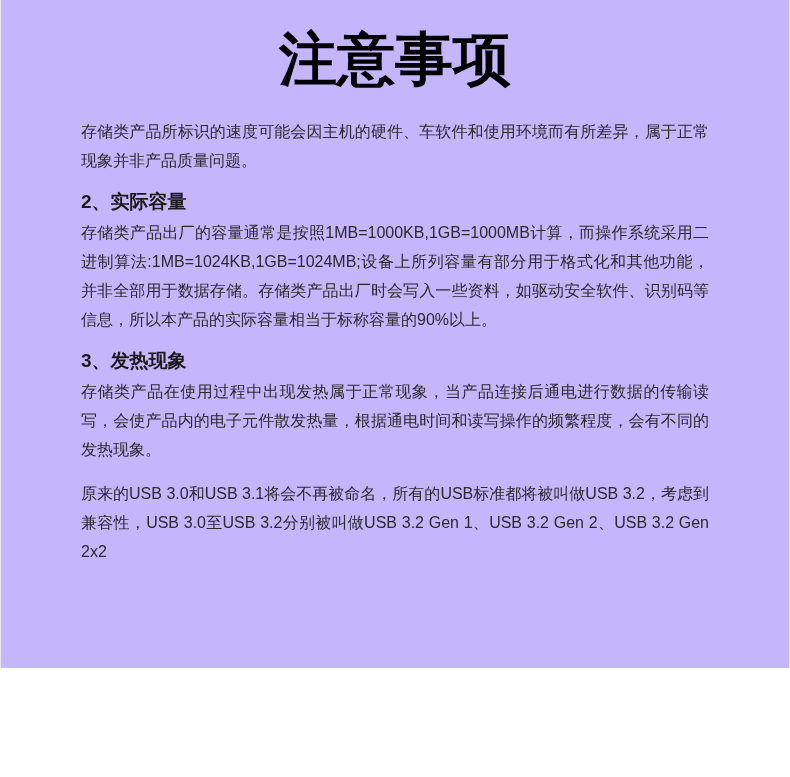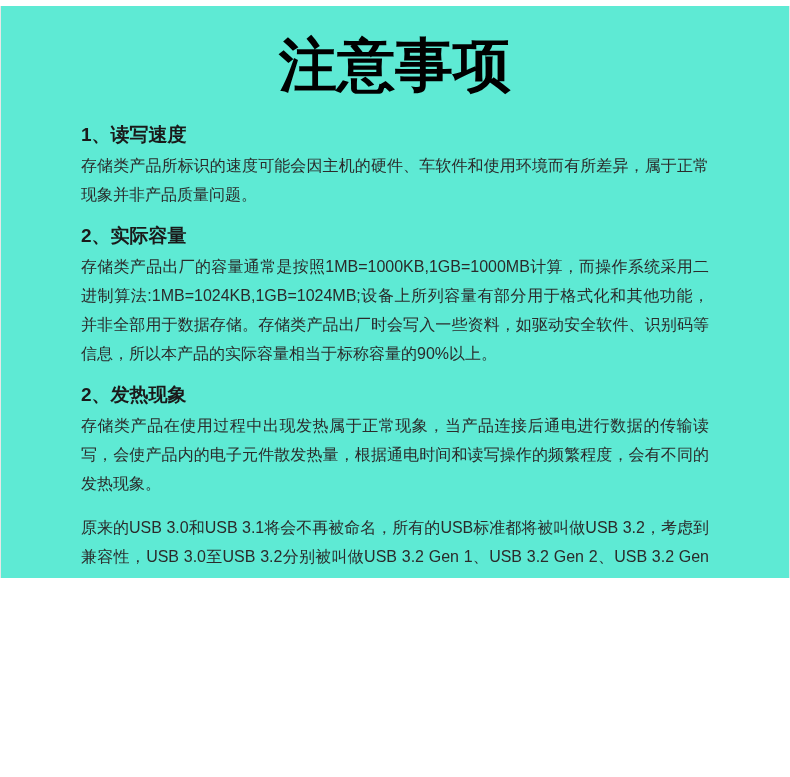--- a/index.html
+++ b/index.html
@@ -3,23 +3,23 @@
 <meta charset="utf-8">
 <style>
   html, body {
     margin: 0;
     padding: 0;
     background: #ffffff;
   }
   .page {
     position: relative;
     width: 788px;
-    height: 572px;
-    margin: 6px auto;
-    background: #5eead4;
+    height: 668px;
+    margin: 0 auto;
+    background: #c4b5fd;
     border-left: 1px solid #e7e7e7;
     border-right: 1px solid #e7e7e7;
     box-sizing: content-box;
     overflow: hidden;
     font-family: "Liberation Sans", "DejaVu Sans", sans-serif;
   }
   .content {
     padding: 26px 80px 0 80px;
   }
   .title {
@@ -53,31 +53,30 @@
 </style>
 </head>
 <body>
 
 <div class="page">
   <div class="content">
 
     <h1 class="title">注意事项</h1>
 
     <section class="section">
-      <h2>1、读写速度</h2>
       <p>存储类产品所标识的速度可能会因主机的硬件、车软件和使用环境而有所差异，属于正常现象并非产品质量问题。</p>
     </section>
 
     <section class="section">
       <h2>2、实际容量</h2>
       <p>存储类产品出厂的容量通常是按照1MB=1000KB,1GB=1000MB计算，而操作系统采用二进制算法:1MB=1024KB,1GB=1024MB;设备上所列容量有部分用于格式化和其他功能，并非全部用于数据存储。存储类产品出厂时会写入一些资料，如驱动安全软件、识别码等信息，所以本产品的实际容量相当于标称容量的90%以上。</p>
     </section>
 
     <section class="section">
-      <h2>2、发热现象</h2>
+      <h2>3、发热现象</h2>
       <p>存储类产品在使用过程中出现发热属于正常现象，当产品连接后通电进行数据的传输读写，会使产品内的电子元件散发热量，根据通电时间和读写操作的频繁程度，会有不同的发热现象。</p>
     </section>
 
 
     <section class="section">
       <p>原来的USB 3.0和USB 3.1将会不再被命名，所有的USB标准都将被叫做USB 3.2，考虑到兼容性，USB 3.0至USB 3.2分别被叫做USB 3.2 Gen 1、USB 3.2 Gen 2、USB 3.2 Gen 2x2</p>
     </section>
 
   </div>
 </div>

